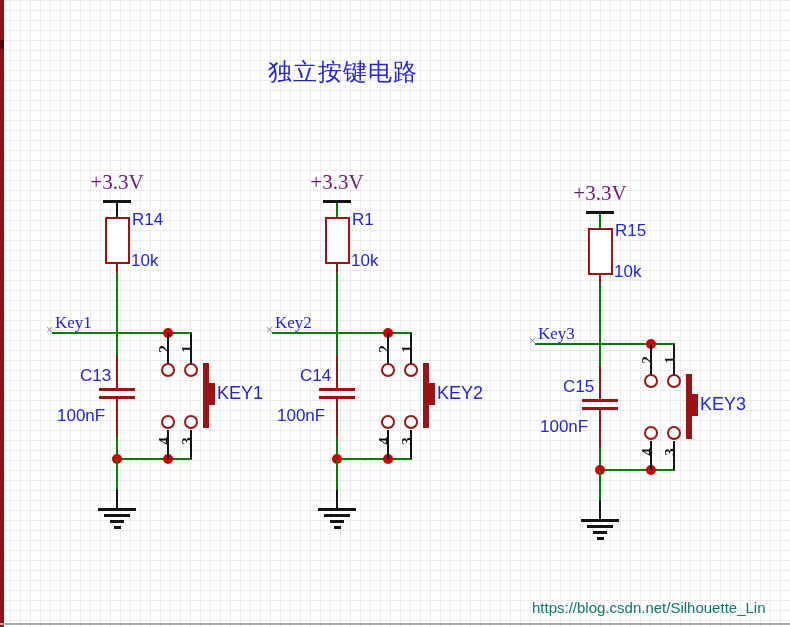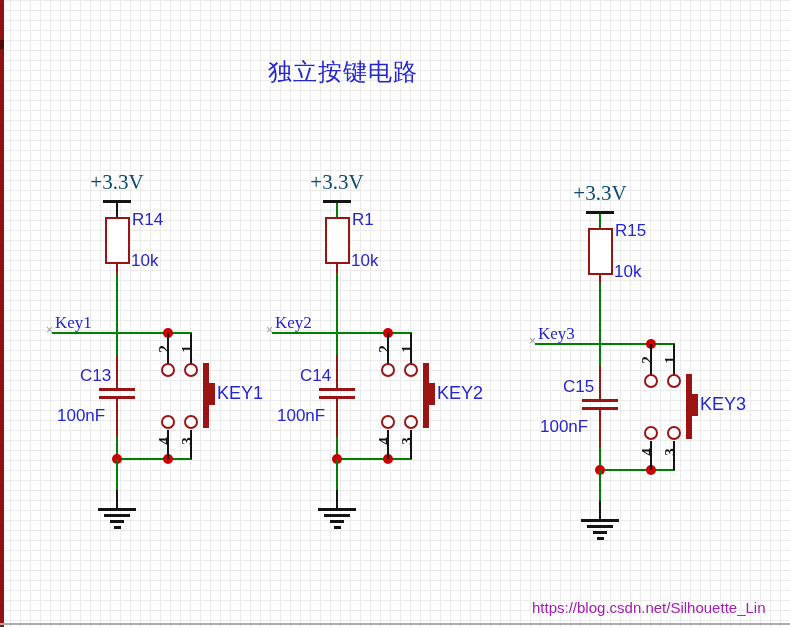--- a/index.html
+++ b/index.html
@@ -12,31 +12,31 @@
     background-size:10px 10px;
     font-family:"Liberation Sans",sans-serif;
   }
   .abs{position:absolute}
   
   .sheet-border{left:0;top:0;width:4px;height:627px;background:#8f1111}
   .sheet-border-tick{left:0;top:40px;width:4px;height:9px;background:#520707}
   .sheet-bottom-line{left:0;top:623px;width:790px;height:2px;background:#ababab}
   .page-title{left:268px;top:56px;width:170px;font-family:"Liberation Serif",serif;
     font-size:24px;letter-spacing:1px;color:#2525d2;white-space:nowrap}
-  .watermark{left:532px;top:599px;font-size:15px;color:#a21caf;white-space:nowrap}
+  .watermark{left:532px;top:599px;font-size:15px;color:#0f766e;white-space:nowrap}
 
   
   .circuit{position:absolute;width:230px;height:362px}
   .c0{left:47px;top:170px}
   .c1{left:267px;top:170px}
   .c2{left:530px;top:181px}
 
   
   .pwr-label{left:0;top:0;width:140px;text-align:center;font-family:"Liberation Serif",serif;
-    font-size:21px;color:#0c4a6e;white-space:nowrap}
+    font-size:21px;color:#701a75;white-space:nowrap}
   .blue{color:#2525d2}
   .res-ref{left:85px;top:40px;font-size:17px}
   .res-val{left:84px;top:81px;font-size:17px}
   .net-label{left:8px;top:143px;font-family:"Liberation Serif",serif;font-size:17px;white-space:nowrap}
   .cap-ref{left:33px;top:196px;font-size:17px}
   .cap-val{left:10px;top:236px;font-size:17px}
   .key-label{left:170px;top:213px;font-size:18px}
   .pin-num{width:26px;height:14px;line-height:14px;text-align:center;
     font-family:"Liberation Serif",serif;font-size:15px;font-weight:bold;color:#141414;
     transform:rotate(-90deg)}

